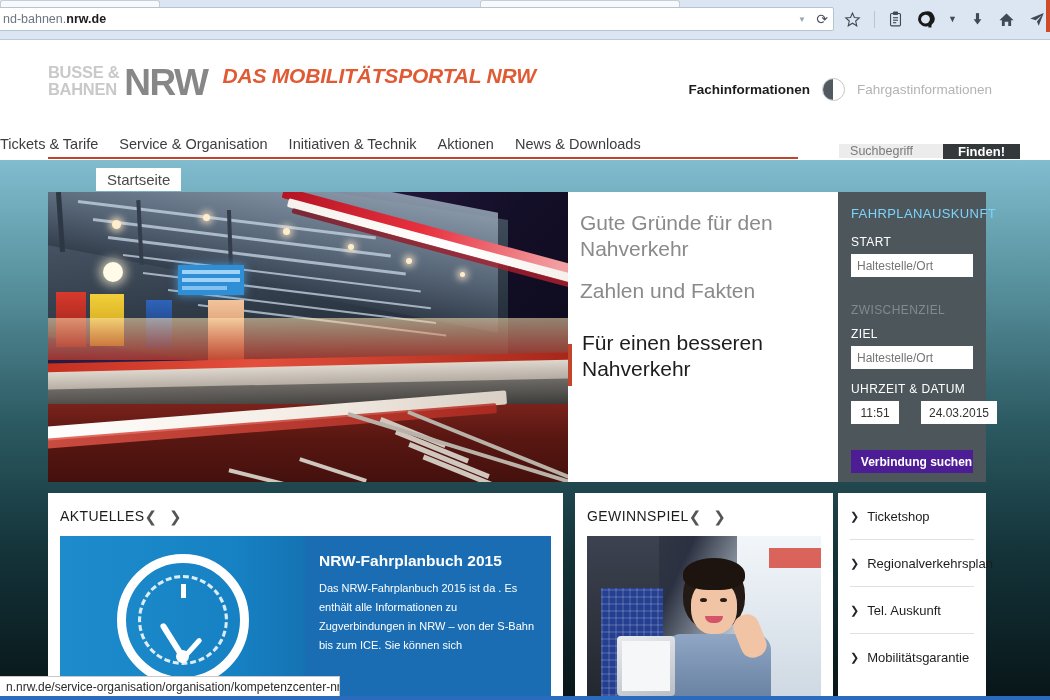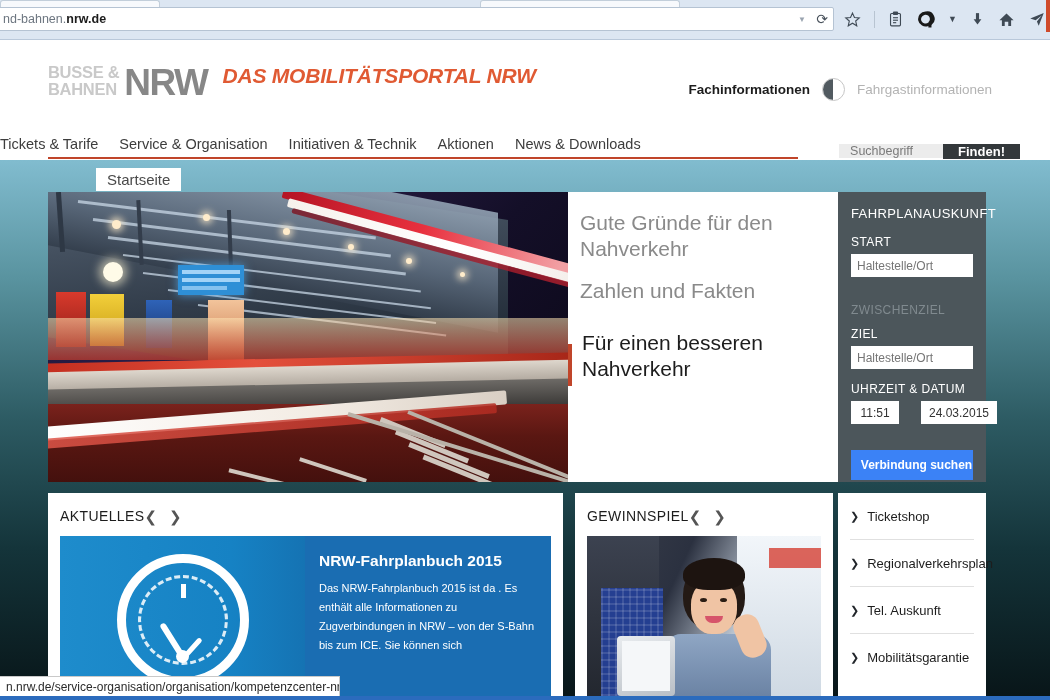--- a/index.html
+++ b/index.html
@@ -173,21 +173,21 @@
     box-shadow: 0 0 7px 3px rgba(255,236,203,0.75);
   }
   .billboard { position: absolute; }
 
   
   #planner {
     position: absolute; left: 838px; top: 32px; width: 148px; height: 290px;
     background: #4c565b; padding: 14px 13px 0 13px;
   }
   #planner-title {
-    font-size: 13px; color: #ffffff; letter-spacing: 0.4px; margin-bottom: 14px;
+    font-size: 13px; color: #7dd3fc; letter-spacing: 0.4px; margin-bottom: 14px;
   }
   .planner-label {
     font-size: 12px; color: #fff; letter-spacing: 0.4px; margin-bottom: 5px;
   }
   .planner-label.dim { color: #808a8f; margin-top: 13px; margin-bottom: 10px; }
   .planner-field {
     width: 100%; height: 23px; background: #fff; border: none; outline: none;
     font-family: "Liberation Sans", sans-serif; font-size: 12px; color: #333;
     padding-left: 6px; margin-bottom: 13px;
   }
@@ -196,21 +196,21 @@
     width: 48px; height: 23px; background: #fff; border: none; outline: none;
     font-family: "Liberation Sans", sans-serif; font-size: 12px; color: #333;
     text-align: center;
   }
   #date-field {
     width: 76px; height: 23px; background: #fff; border: none; outline: none;
     font-family: "Liberation Sans", sans-serif; font-size: 12px; color: #333;
     text-align: center;
   }
   #planner-submit {
-    width: 100%; height: 30px; background: #3b82f6; border: none; cursor: pointer;
+    width: 100%; height: 23px; background: #4c1d95; border: none; cursor: pointer;
     font-family: "Liberation Sans", sans-serif; font-size: 12px; font-weight: 700; color: #fff; padding-left: 9px;
   }
 
   
   #card-aktuelles {
     position: absolute; left: 48px; top: 333px; width: 515px; height: 210px;
     background: #fff; padding: 11px 12px 0 12px; overflow: hidden;
   }
   #card-gewinnspiel {
     position: absolute; left: 575px; top: 333px; width: 258px; height: 210px;

